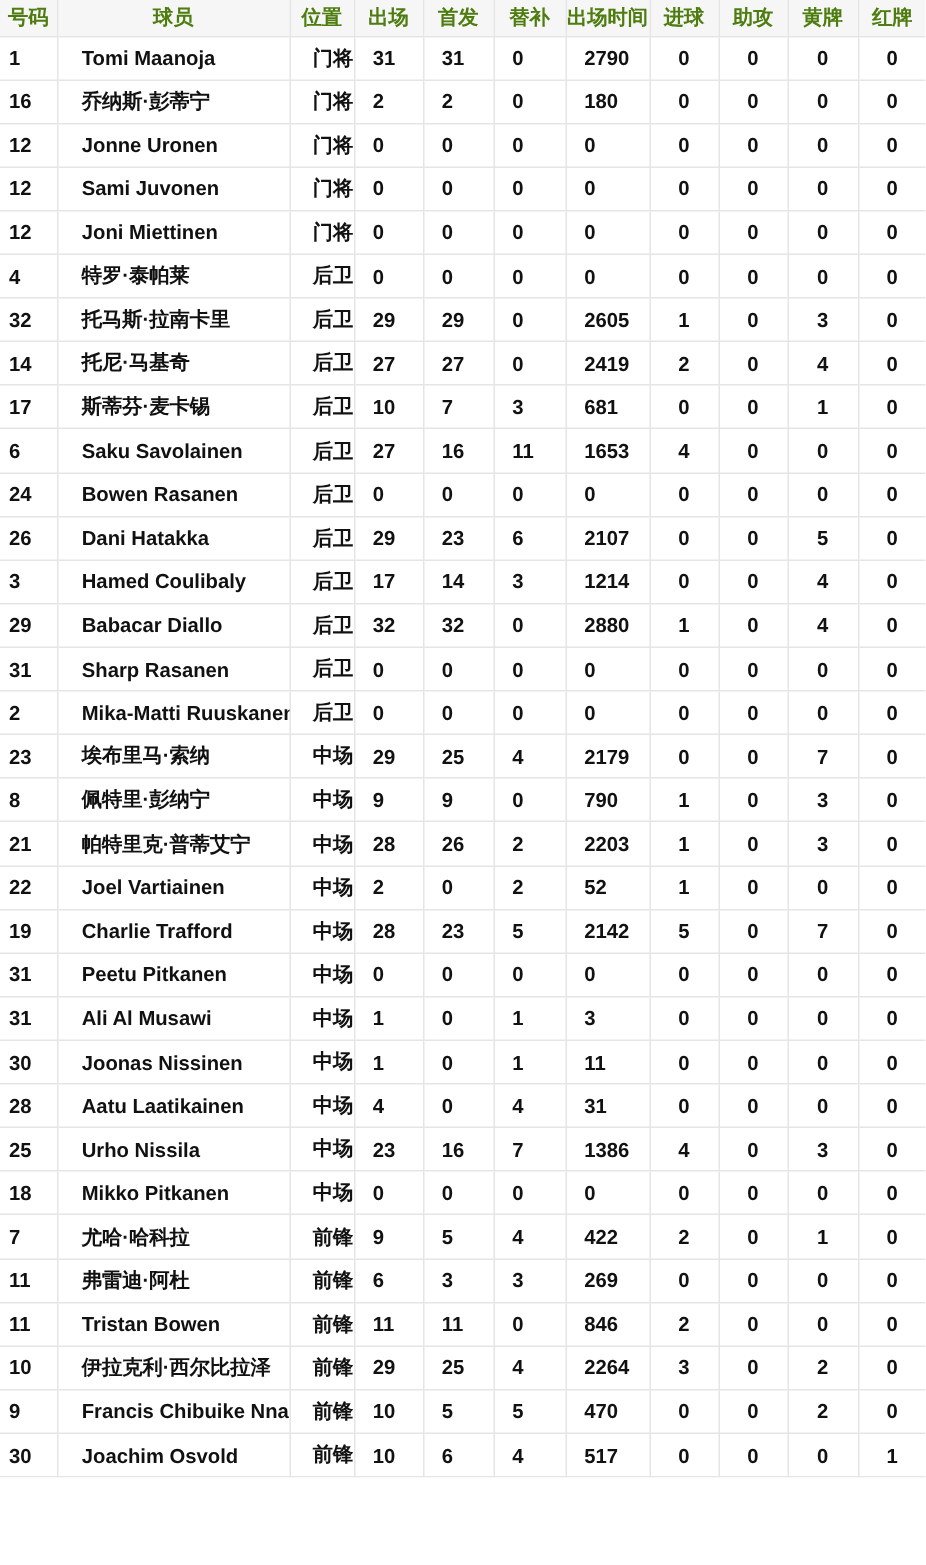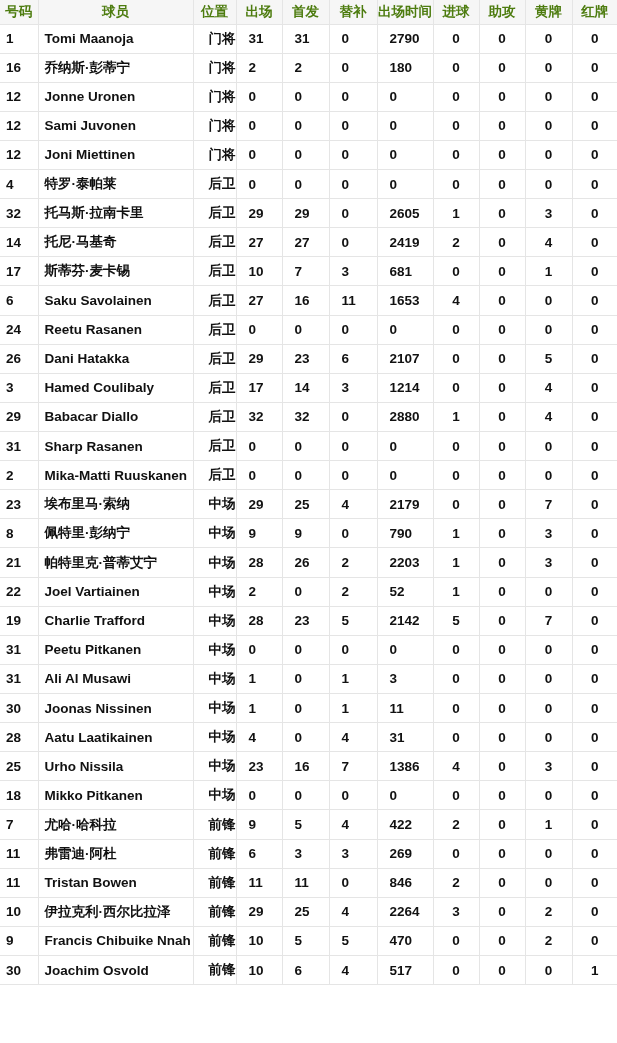--- a/index.html
+++ b/index.html
@@ -42,21 +42,21 @@
     font-size: 13.5px;
     font-weight: bold;
     color: #4d7c0f;
   }
   tbody tr {
     height: 29.11px;
     background: #ffffff;
   }
   
   tbody td:nth-child(1) { text-align: left; padding-left: 6px; }
-  tbody td:nth-child(2) { text-align: left; padding-left: 6px; }
+  tbody td:nth-child(2) { text-align: left; padding-left: 16px; }
   tbody td:nth-child(3) { text-align: right; }
   tbody td:nth-child(4),
   tbody td:nth-child(5),
   tbody td:nth-child(6),
   tbody td:nth-child(7) { text-align: left; padding-left: 12px; }
   tbody td:nth-child(8),
   tbody td:nth-child(9),
   tbody td:nth-child(10),
   tbody td:nth-child(11) { text-align: center; }
   thead th:nth-child(1) { text-align: center; }
@@ -220,21 +220,21 @@
           <td>16</td>
           <td>11</td>
           <td>1653</td>
           <td>4</td>
           <td>0</td>
           <td>0</td>
           <td>0</td>
         </tr>
         <tr>
           <td>24</td>
-          <td>Reetu Rasanen</td>
+          <td>Bowen Rasanen</td>
           <td>后卫</td>
           <td>0</td>
           <td>0</td>
           <td>0</td>
           <td>0</td>
           <td>0</td>
           <td>0</td>
           <td>0</td>
           <td>0</td>
         </tr>

